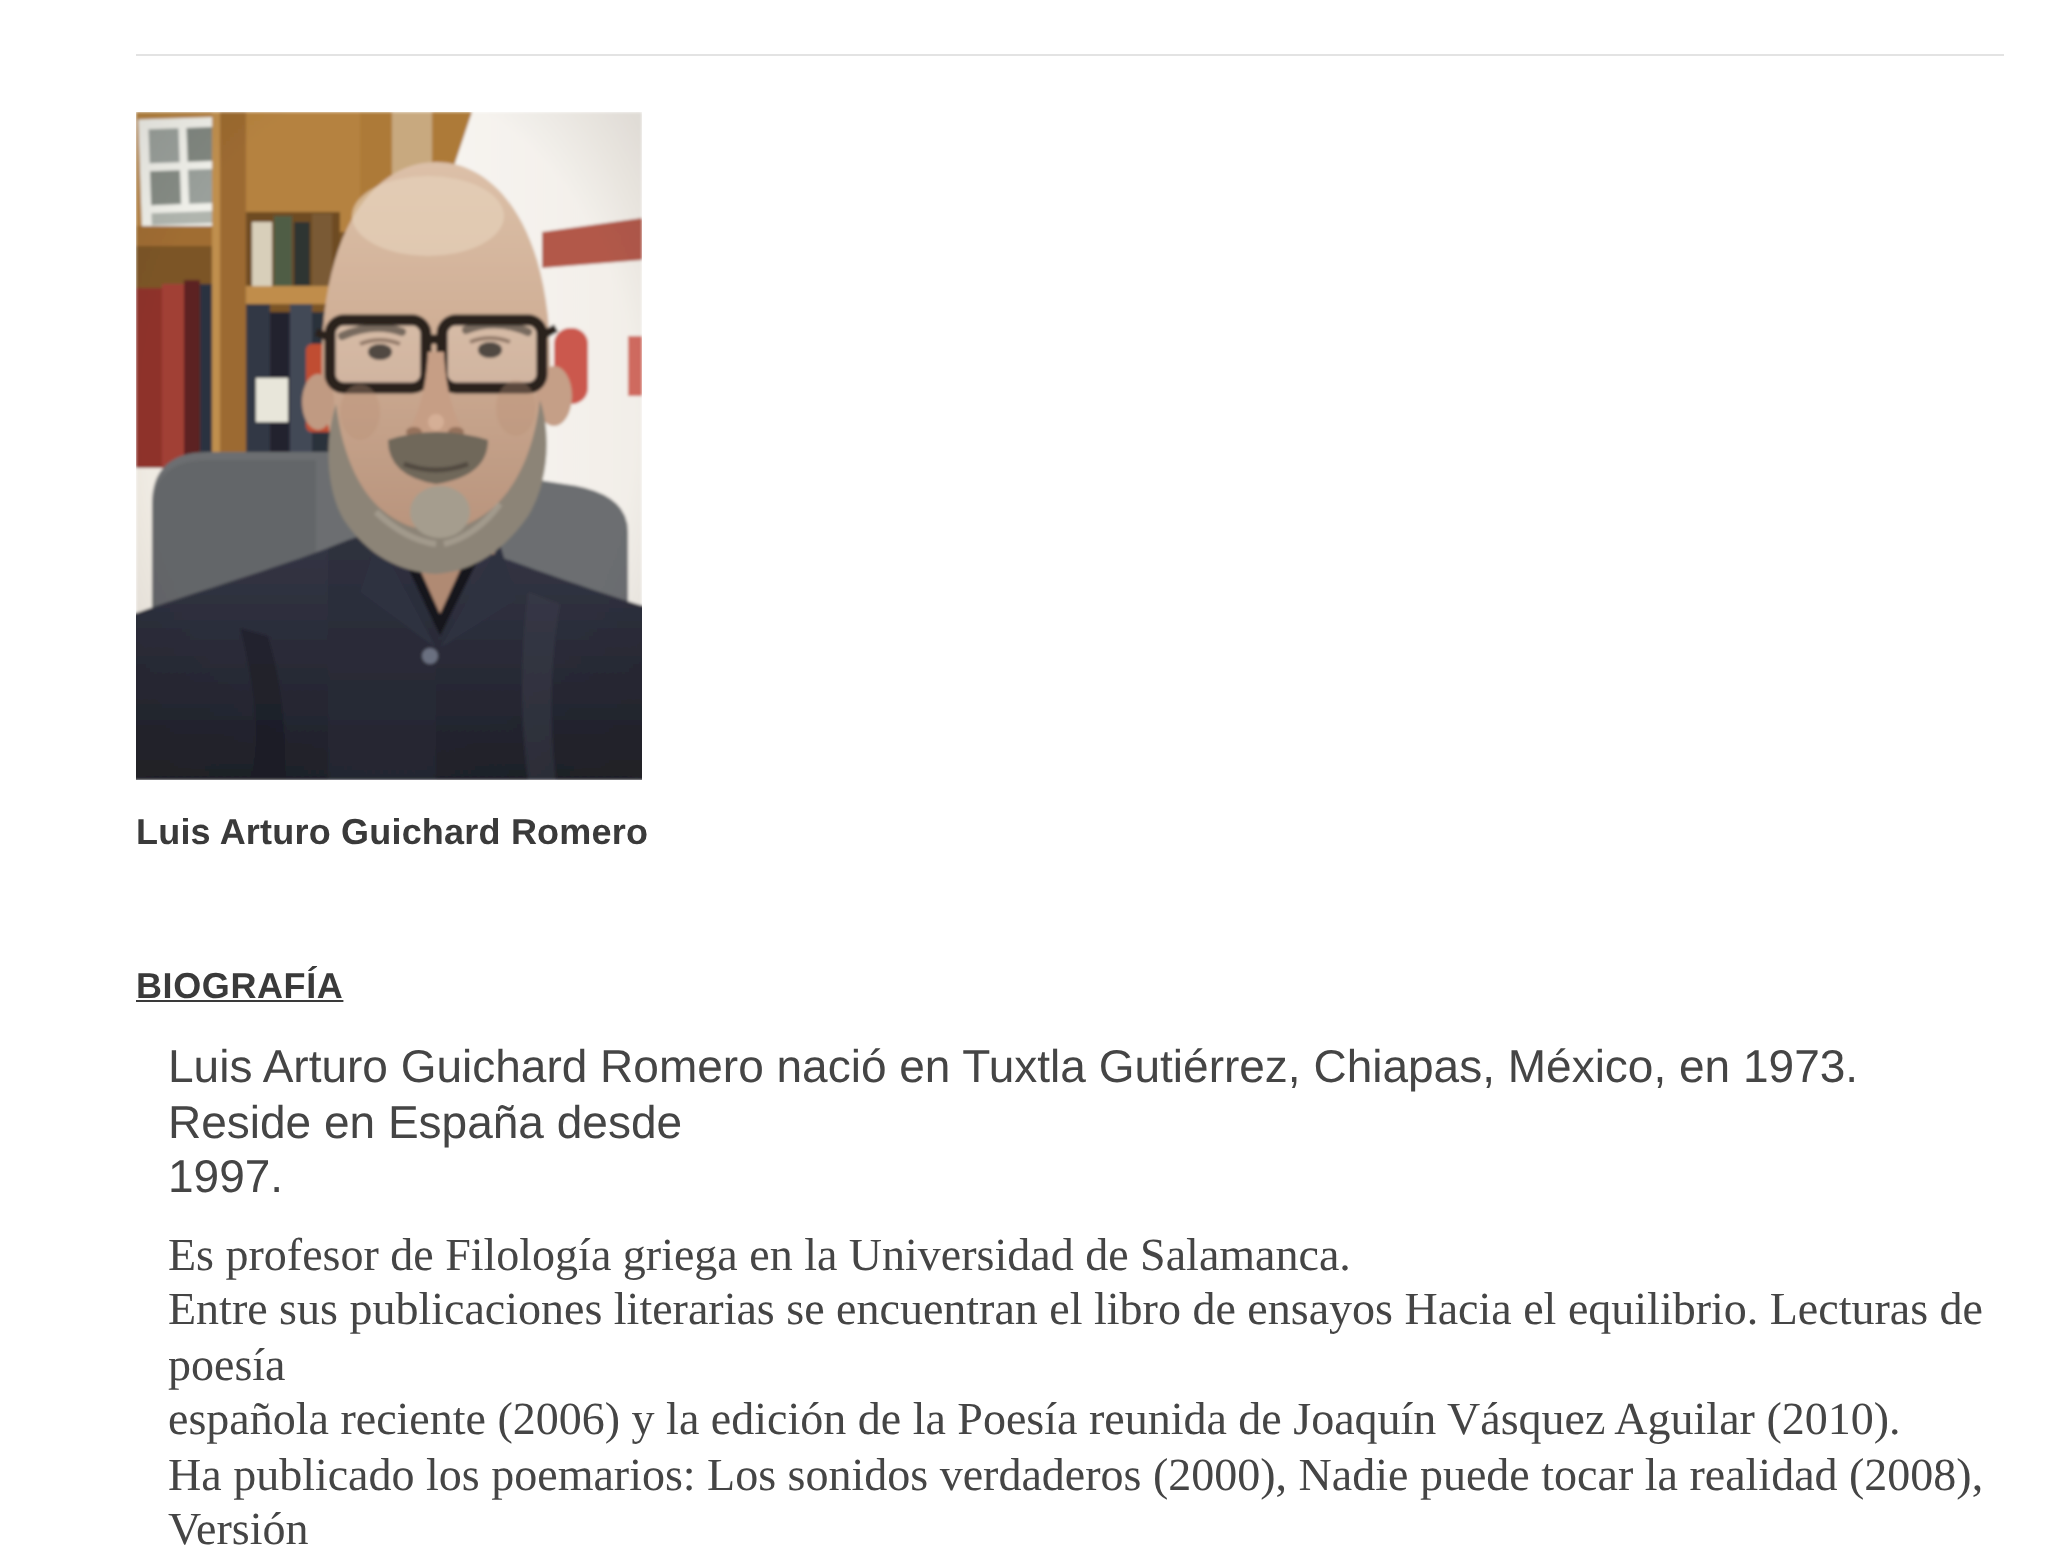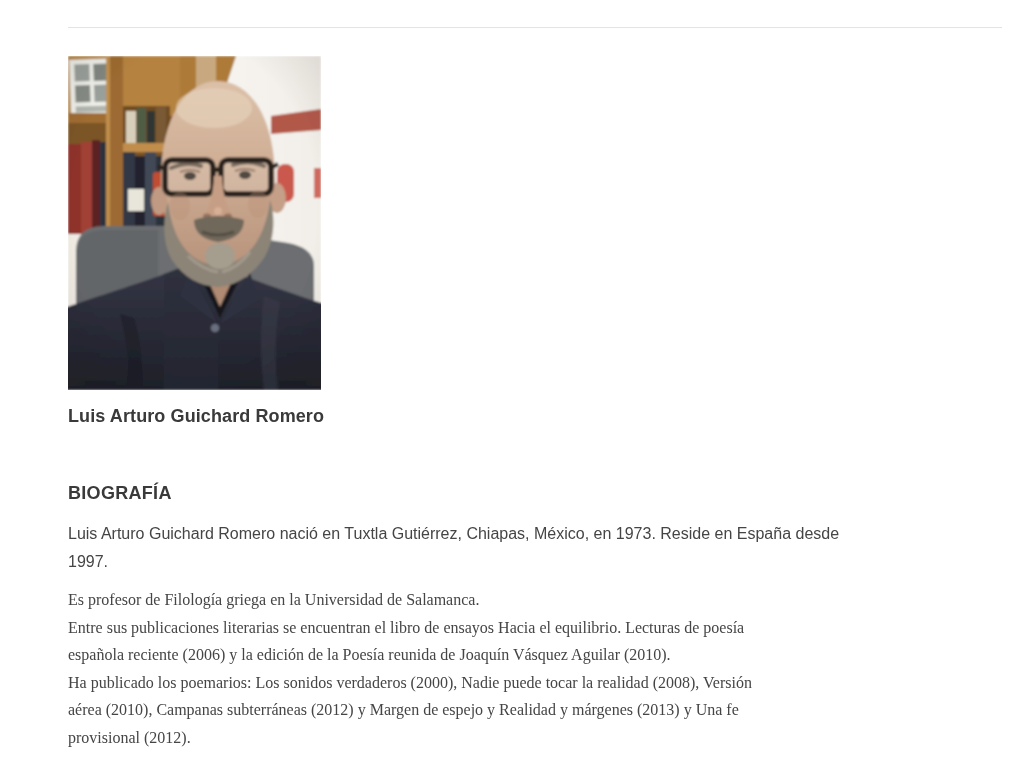--- a/index.html
+++ b/index.html
@@ -29,26 +29,26 @@
   }
   .portrait svg{display:block;}
   .author-name{
     margin:15px 0 0 0;
     font-size:18px;line-height:22px;font-weight:700;
     color:var(--heading-text);letter-spacing:.1px;
   }
   .bio-heading{
     margin:55px 0 0 0;
     font-size:18px;line-height:23px;font-weight:700;
-    color:var(--heading-text);letter-spacing:.3px;
+    color:var(--heading-text);letter-spacing:.3px;text-decoration:underline;
   }
   .bio-para{
-    margin:15px 0 0 0;
+    margin:15px 0 0 16px;
     max-width:940px;
-    font-size:16px;line-height:27.5px;
+    font-size:23px;line-height:27.5px;
     white-space:pre-line;
     color:var(--body-text);
   }
   .bio-para + .bio-para{margin-top:11px;font-family:Liberation Serif, serif;}
 </style>
 </head>
 <body>
 
 <div class="page">
 

